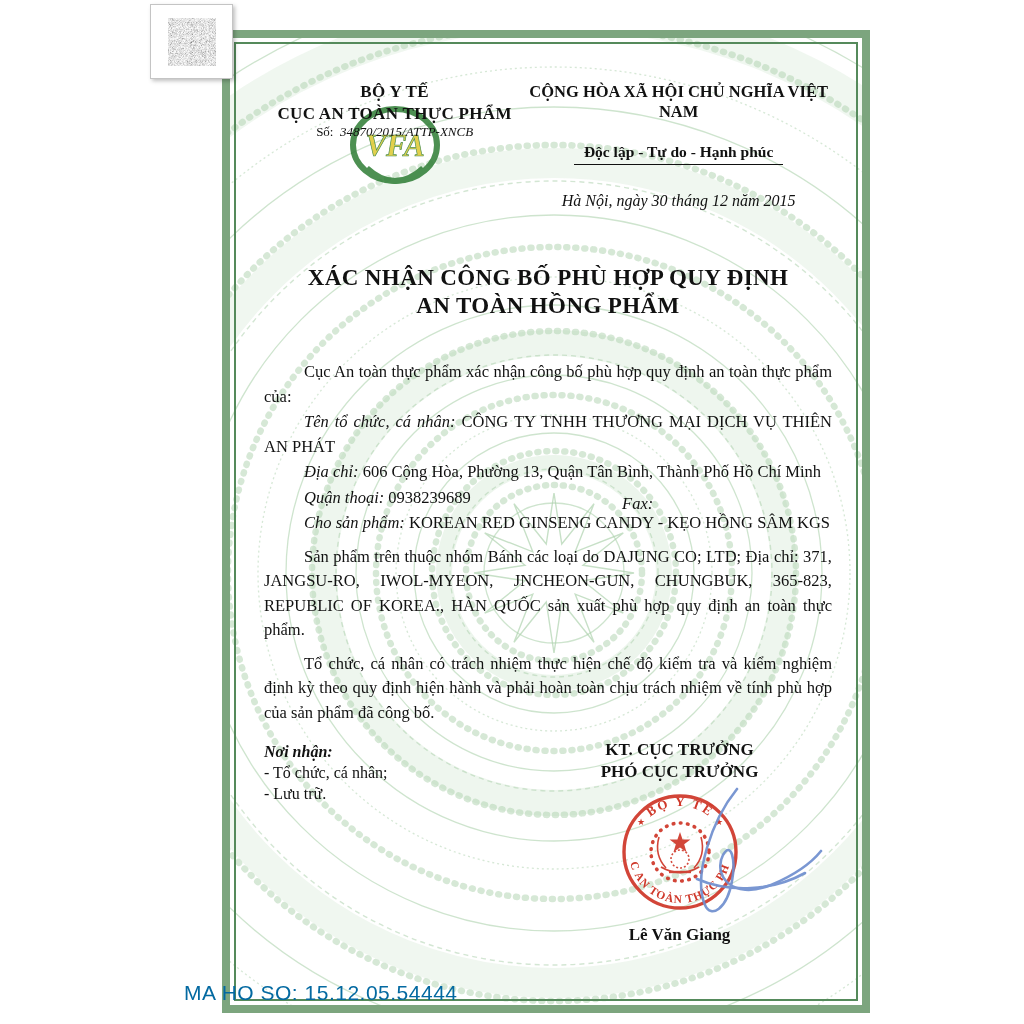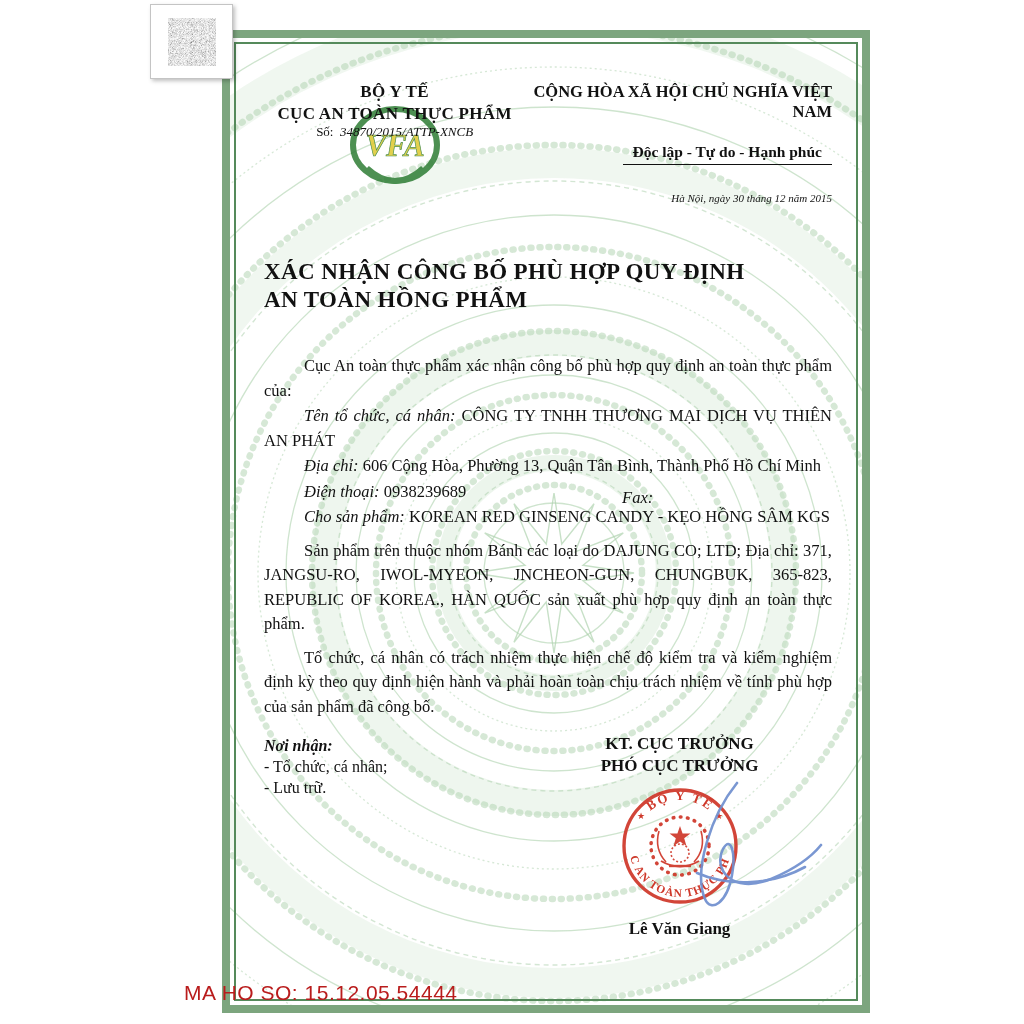--- a/index.html
+++ b/index.html
@@ -23,27 +23,27 @@
 
   .header-row { display:flex; }
   .header-left { position:relative; width:46%; text-align:center; }
   .vfa-logo { position:absolute; left:50%; transform:translateX(-50%); top:22px; z-index:0; opacity:.85; }
   .header-left > div { position:relative; z-index:1; }
   .ministry { font-weight:bold; font-size:17px; letter-spacing:.3px; }
   .department { font-weight:bold; font-size:17px; letter-spacing:.3px; margin-top:2px; }
   .doc-number { font-size:13px; }
   .doc-number .val { font-style:italic; }
 
-  .header-right { width:54%; text-align:right; }
+  .header-right { width:54%; text-align:center; }
   .national { font-weight:bold; font-size:16.5px; }
   .motto { display:inline-block; font-weight:bold; font-size:15.5px; margin-top:3px;
            padding:0 10px 3px 10px; border-bottom:1.5px solid #111; }
-  .dateline { font-style:italic; font-size:11px; margin-top:27px; }
-
-  .doc-title { text-align:left; margin-top:54px; font-weight:bold; font-size:23px;
+  .dateline { font-style:italic; font-size:16px; margin-top:27px; }
+
+  .doc-title { text-align:center; margin-top:54px; font-weight:bold; font-size:23px;
                line-height:28px; letter-spacing:.4px; }
 
   .bodytext { font-size:16.5px; line-height:24.5px; }
   .bodytext p { text-indent:40px; text-align:justify; }
   .intro { margin-top:40px; }
   .field { margin-top:1px; position:relative; }
   .lbl { font-style:italic;margin-top:48px; }
   .fax-slot { position:absolute; left:56%; top:6px; }
   .para { margin-top:9px; }
 
@@ -52,21 +52,21 @@
   .recipients-label { font-weight:bold; font-style:italic; }
   .sign-block { width:305px; text-align:center; position:relative; }
   .signer-title { font-weight:bold; font-size:17px; line-height:22px; }
   .stamp-wrap { position:relative; width:100%; height:132px; margin-top:4px; }
   .stamp-svg { position:absolute; left:50%; transform:translateX(-50%); top:-10px; }
   .signature-svg { position:absolute; left:118px; top:-14px; }
   .signer-name { font-weight:bold; font-size:17px; margin-top:6px; position:relative; z-index:3; }
 
   .ma-ho-so { position:absolute; left:184px; top:981px; z-index:6;
               font-family:"Liberation Sans", sans-serif; font-size:21px;
-              color:#b91c1c; letter-spacing:.5px; }
+              color:#0369a1; letter-spacing:.5px; }
 </style>
 </head>
 <body>
 
 <div class="canvas">
 
   <div class="thumb-card">
     <svg width="48" height="48">
       <filter id="noiseF">
           <feTurbulence type="turbulence" baseFrequency="0.9" numOctaves="2"></feTurbulence>
@@ -134,21 +134,21 @@
       <div class="doc-title">
         <div>XÁC NHẬN CÔNG BỐ PHÙ HỢP QUY ĐỊNH</div>
         <div>AN TOÀN HỒNG PHẨM</div>
       </div>
 
       <div class="bodytext">
         <p class="intro">Cục An toàn thực phẩm xác nhận công bố phù hợp quy định an toàn thực phẩm của:</p>
 
         <p class="field"><span class="lbl">Tên tổ chức, cá nhân:</span> <span>CÔNG TY TNHH THƯƠNG MẠI DỊCH VỤ THIÊN AN PHÁT</span></p>
         <p class="field"><span class="lbl">Địa chỉ:</span> <span>606 Cộng Hòa, Phường 13, Quận Tân Bình, Thành Phố Hồ Chí Minh</span></p>
-        <p class="field"><span class="lbl">Điện thoại:</span> <span>0938239689</span><span class="fax-slot"><span class="lbl">Fax:</span> <span></span></span></p>
+        <p class="field"><span class="lbl">Quận thoại:</span> <span>0938239689</span><span class="fax-slot"><span class="lbl">Fax:</span> <span></span></span></p>
         <p class="field"><span class="lbl">Cho sản phẩm:</span> <span>KOREAN RED GINSENG CANDY - KẸO HỒNG SÂM KGS</span></p>
 
         <p class="para">Sản phẩm trên thuộc nhóm Bánh các loại do DAJUNG CO; LTD; Địa chỉ: 371, JANGSU-RO, IWOL-MYEON, JNCHEON-GUN, CHUNGBUK, 365-823, REPUBLIC OF KOREA., HÀN QUỐC sản xuất phù hợp quy định an toàn thực phẩm.</p>
         <p class="para">Tổ chức, cá nhân có trách nhiệm thực hiện chế độ kiểm tra và kiểm nghiệm định kỳ theo quy định hiện hành và phải hoàn toàn chịu trách nhiệm về tính phù hợp của sản phẩm đã công bố.</p>
       </div>
 
       <div class="footer-row">
         <div class="recipients">
           <div class="recipients-label">Nơi nhận:</div>
           <div>- Tổ chức, cá nhân;</div>

